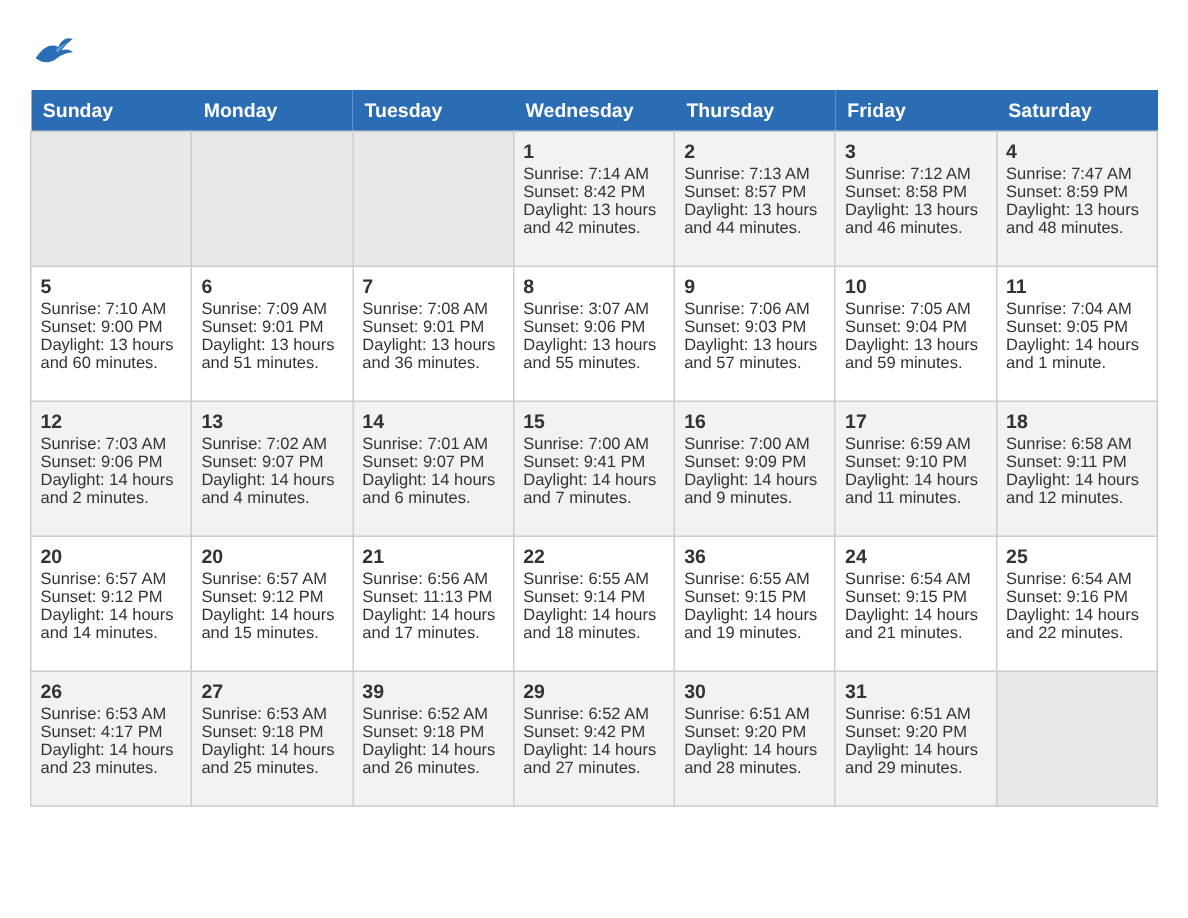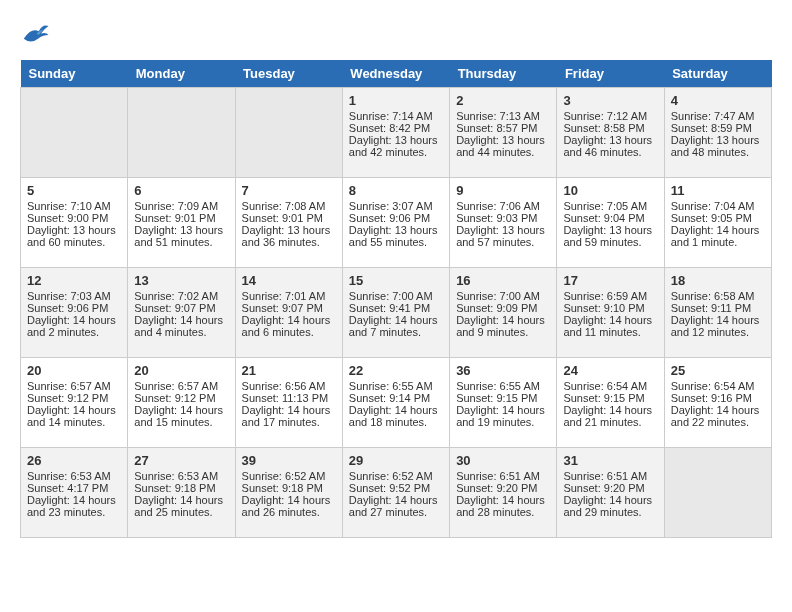--- a/index.html
+++ b/index.html
@@ -290,21 +290,21 @@
         </td>
         <td>
           <span class="day-num">39</span>
           <div>Sunrise: 6:52 AM</div>
           <div>Sunset: 9:18 PM</div>
           <div>Daylight: 14 hours and 26 minutes.</div>
         </td>
         <td>
           <span class="day-num">29</span>
           <div>Sunrise: 6:52 AM</div>
-          <div>Sunset: 9:52 PM</div>
+          <div>Sunset: 9:42 PM</div>
           <div>Daylight: 14 hours and 27 minutes.</div>
         </td>
         <td>
           <span class="day-num">30</span>
           <div>Sunrise: 6:51 AM</div>
           <div>Sunset: 9:20 PM</div>
           <div>Daylight: 14 hours and 28 minutes.</div>
         </td>
         <td>
           <span class="day-num">31</span>

